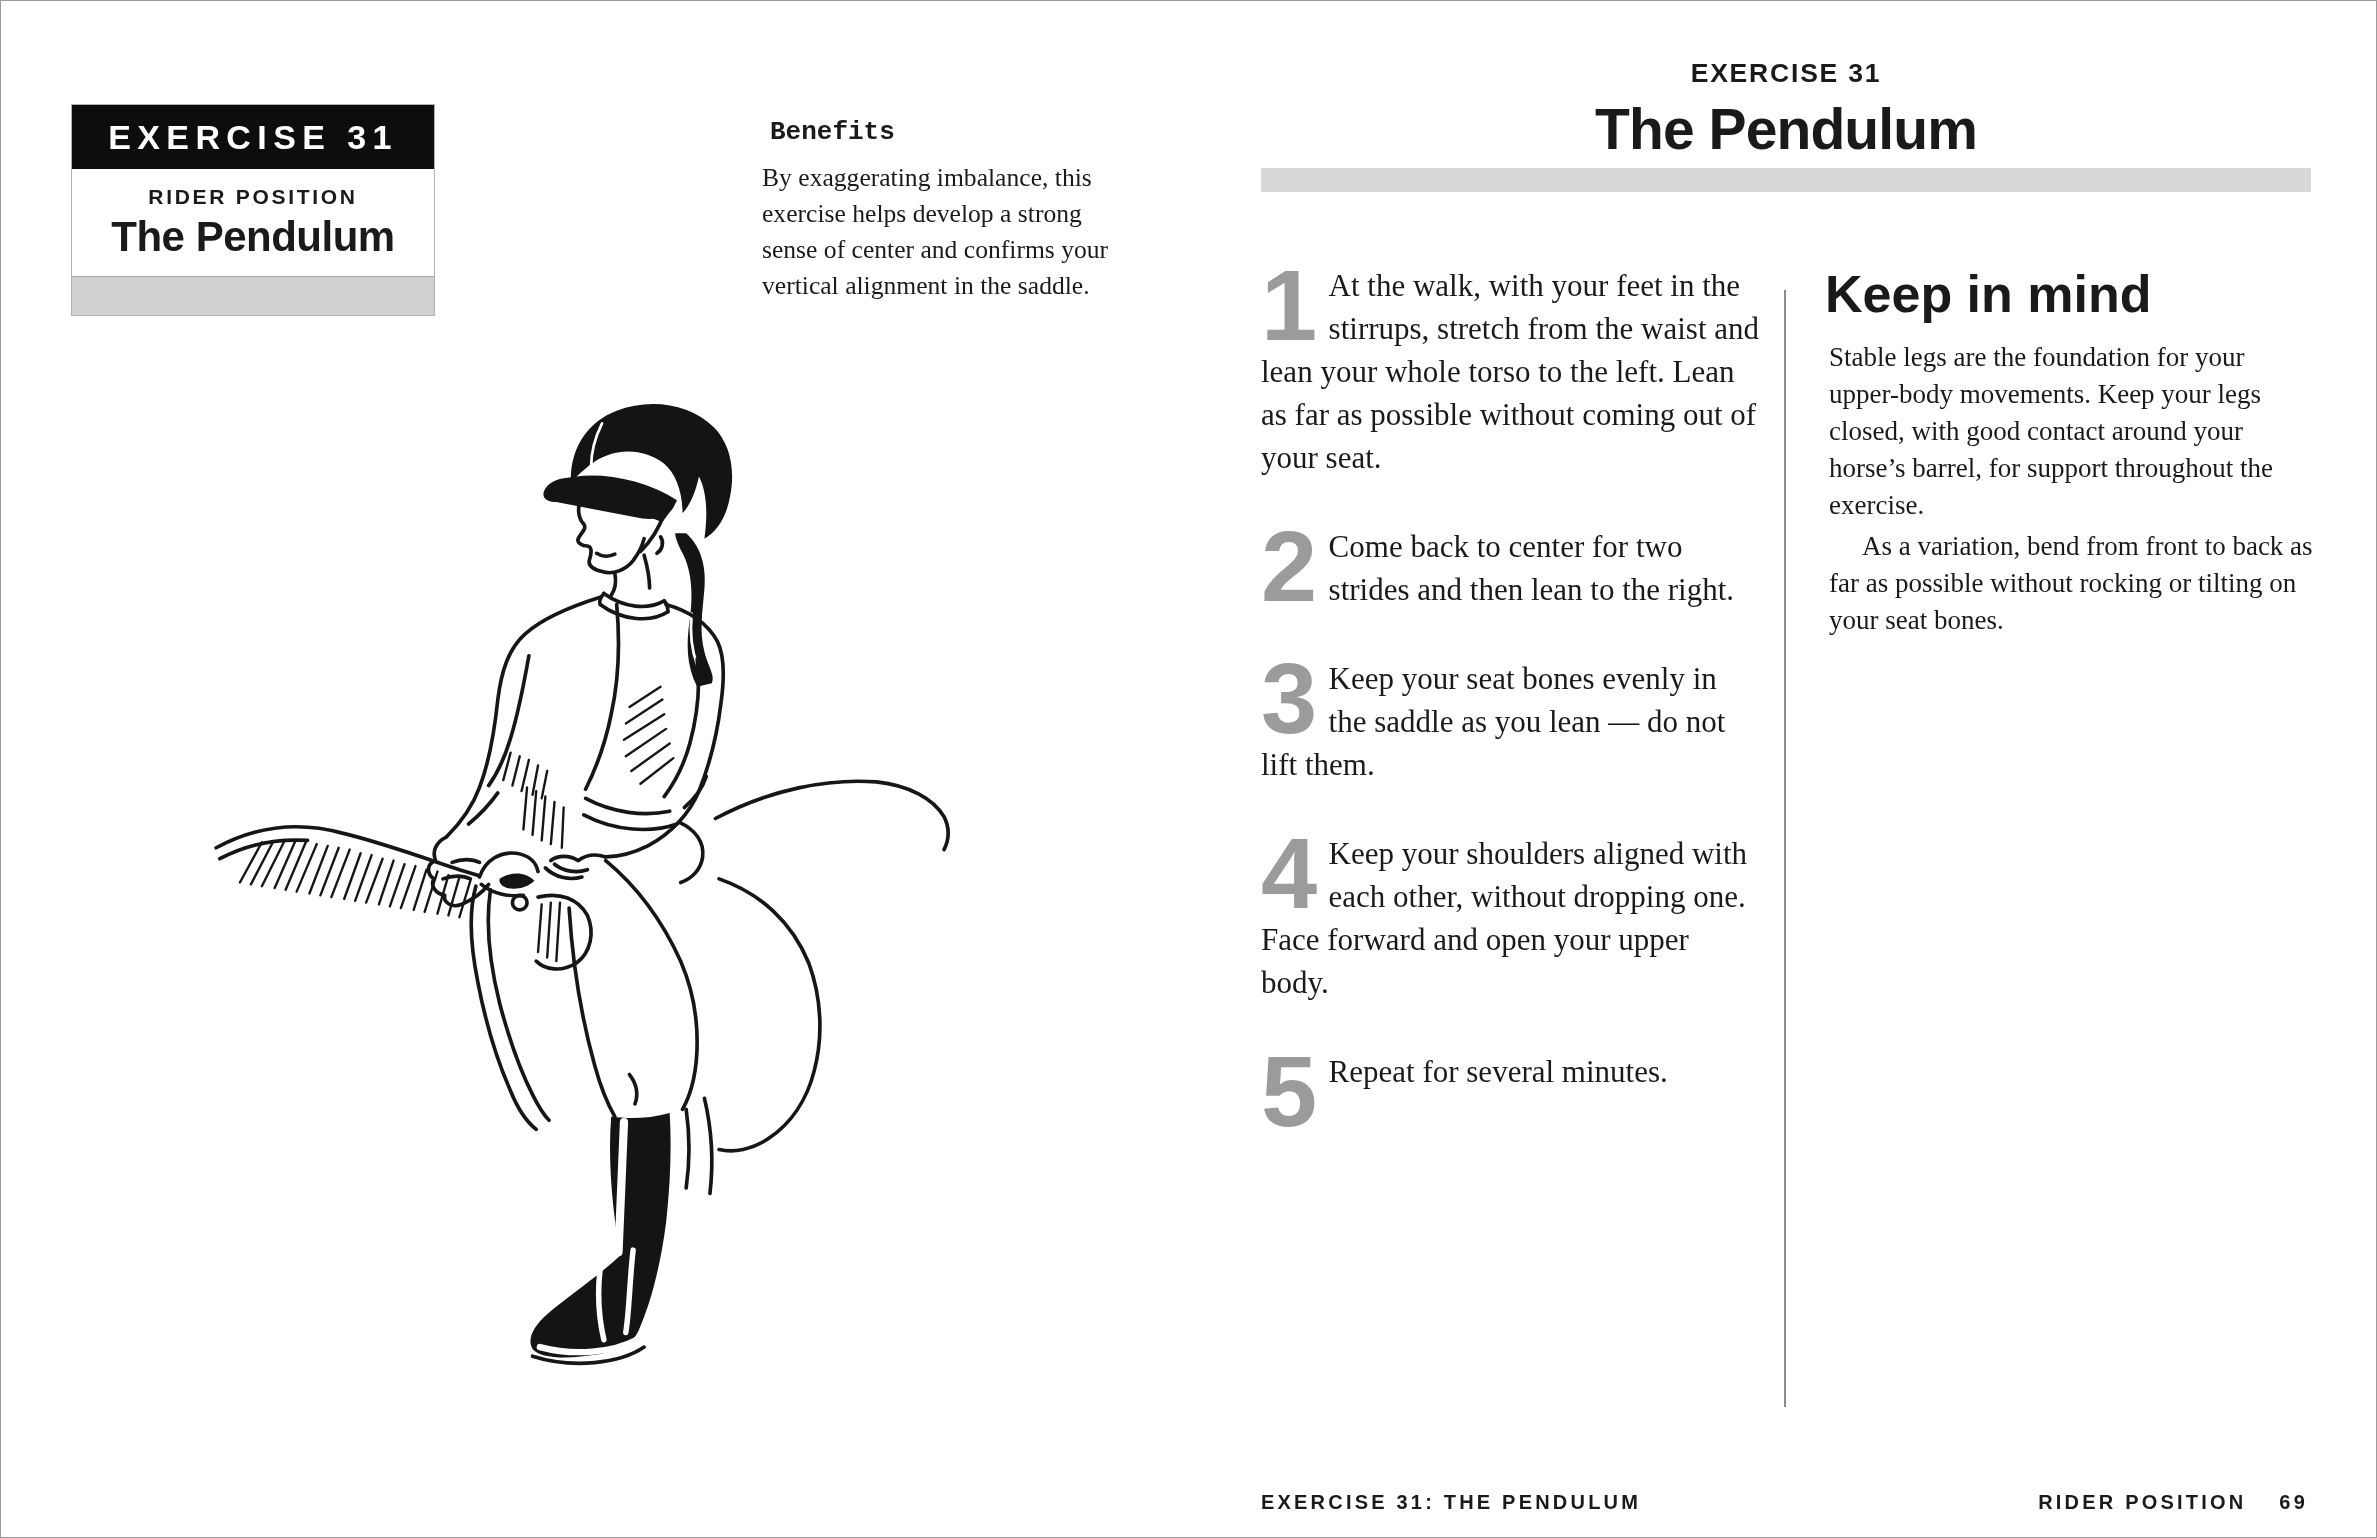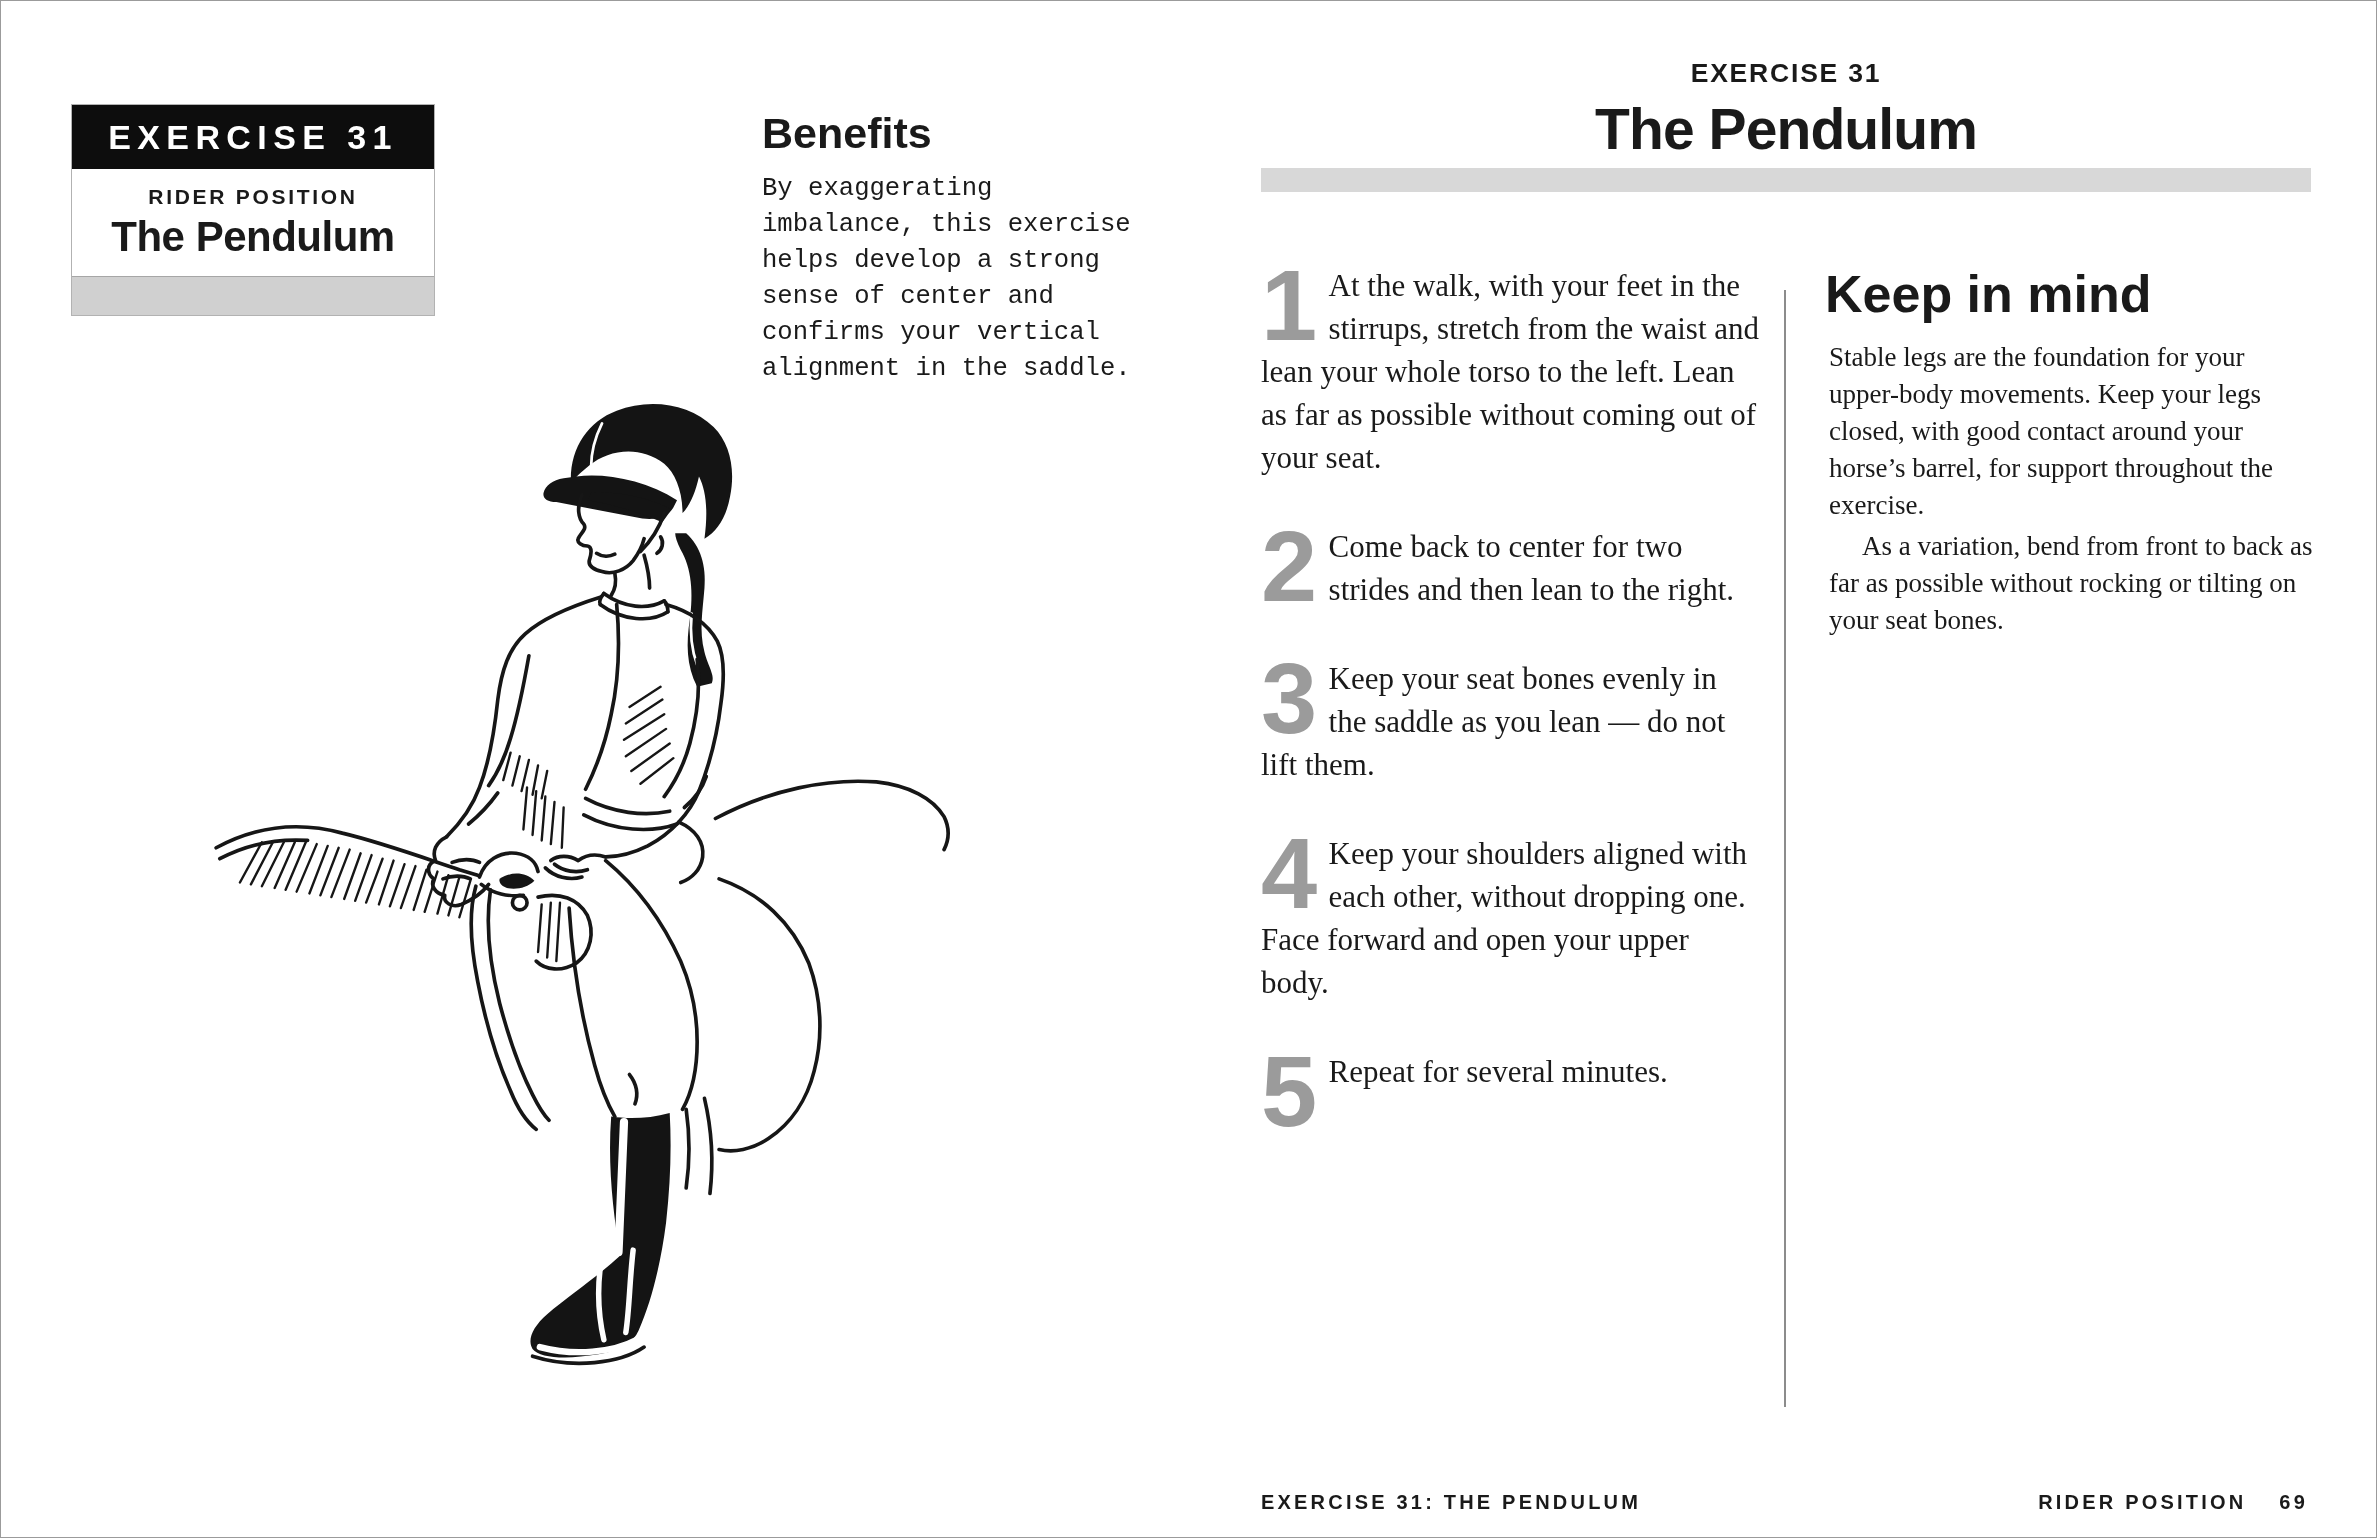--- a/index.html
+++ b/index.html
@@ -16,22 +16,22 @@
   
   .badge{position:absolute;left:70px;top:103px;width:364px;box-sizing:border-box;border:1.8px solid #b2b2b2;}
   .badge-black{background:#0d0d0d;color:#fff;height:64px;line-height:64px;text-align:center;
     font-size:34px;font-weight:700;letter-spacing:6.4px;}
   .badge-white{height:107px;text-align:center;background:#fff;}
   .badge-kicker{display:block;padding-top:15.5px;font-size:21px;font-weight:700;letter-spacing:2.7px;}
   .badge-title{display:block;margin-top:4.6px;font-size:42px;font-weight:700;letter-spacing:-0.5px;}
   .badge-gray{height:38px;background:#d0d0d0;border-top:1.8px solid #a6a6a6;}
   
   .benefits{position:absolute;left:761px;top:108px;width:369px;}
-  .benefits h3{margin:0;font-size:43px;font-weight:700;}
-  .benefits p{margin:12.8px 0 0 0;font-family:Liberation Mono, monospace;font-size:25.6px;line-height:36px;}
+  .benefits h3{margin:8px;font-size:26px;font-weight:700;font-family:Liberation Mono, monospace;}
+  .benefits p{margin:12.8px 0 0 0;font-family:Liberation Serif, serif;font-size:25.6px;line-height:36px;}
   
   .illo{position:absolute;left:206px;top:384px;width:759px;height:1006px;}
   
   .rp-head{position:absolute;left:1260px;top:57px;width:1050px;text-align:center;}
   .rp-kicker{display:block;font-size:26.5px;font-weight:700;letter-spacing:1.8px;}
   .rp-title{display:block;margin-top:7.3px;font-size:57px;font-weight:700;letter-spacing:-0.9px;}
   .rp-bar{position:absolute;left:1260px;top:167px;width:1050px;height:24px;background:#d8d8d8;}
   
   .col-how{position:absolute;left:1260px;top:263px;width:501px;}
   .col-how h2{margin:0 0 37px 0;font-size:38px;font-weight:700;}

